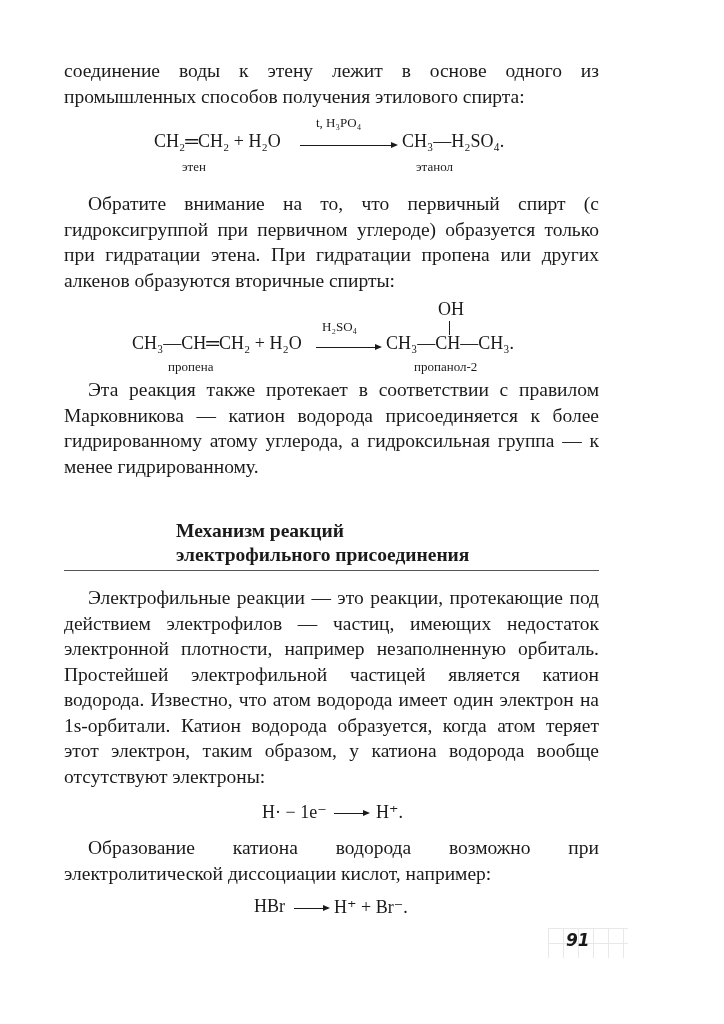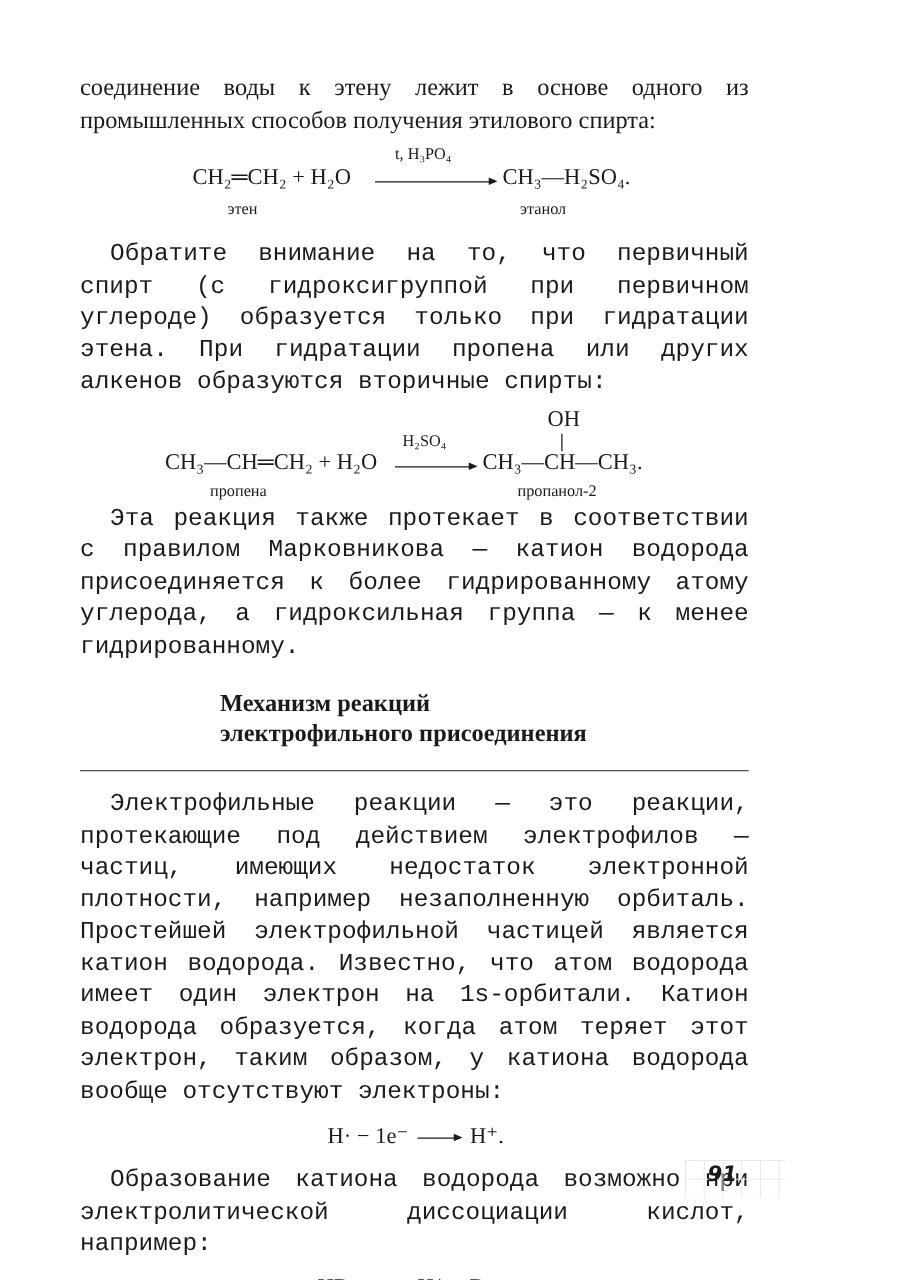--- a/index.html
+++ b/index.html
@@ -1,28 +1,28 @@
 <!DOCTYPE html>
 <html><head>
 <meta charset="utf-8">
 <style>
   html, body { margin: 0; padding: 0; background: #ffffff; }
   body { width: 724px; height: 1024px; position: relative; overflow: hidden;
          font-family: "Liberation Serif", "DejaVu Serif", serif; color: #1a1a1a; }
   .page { position: absolute; left: 64px; top: 58px; width: 535px; }
   p { margin: 0; font-size: 19.5px; line-height: 25.5px; text-align: justify; }
-  p.ind { text-indent: 24px; font-family: Liberation Mono, monospace; }
+  p.ind { text-indent: 24px; }
   .eq { position: relative; height: 60px; font-size: 18px; }
   .eq span { position: absolute; white-space: nowrap; }
   .lbl { font-size: 13px; }
   .arrow { position: absolute; height: 1px; background: #1a1a1a; }
   .arrow::after { content: ""; position: absolute; right: -2px; top: -3px;
         border-left: 7px solid #1a1a1a; border-top: 3.5px solid transparent; border-bottom: 3.5px solid transparent; }
   h2 { font-size: 19.5px; line-height: 24px; margin: 0; font-weight: bold; padding-left: 112px;
-       border-bottom: 1.5px solid #555; padding-bottom: 16px; }
+       border-bottom: 1.5px solid #555; padding-bottom: 3px; }
   .pgnum { position: absolute; left: 548px; top: 928px; width: 80px; height: 30px;
            background-image: linear-gradient(#e8e8e8 1px, transparent 1px), linear-gradient(90deg, #e8e8e8 1px, transparent 1px);
            background-size: 15px 15px; }
   .pgnum span { position: absolute; left: 18px; top: 2px; font-style: italic; font-weight: bold; font-size: 17px;
                 font-family: "DejaVu Sans", sans-serif; }
 </style>
 </head>
 <body>
 
 <div class="page">
@@ -45,21 +45,21 @@
     <span style="left:68px;top:40px;">CH₃—CH═CH₂ + H₂O</span>
     <span class="lbl" style="left:258px;top:26px;">H₂SO₄</span>
     <div class="arrow" style="left:252px;top:54px;width:64px;"></div>
     <span style="left:322px;top:40px;">CH₃—CH—CH₃.</span>
     <span class="lbl" style="left:104px;top:66px;">пропена</span>
     <span class="lbl" style="left:350px;top:66px;">пропанол-2</span>
   </div>
 
   <p class="ind" style="">Эта реакция также протекает в соответствии с правилом Марковникова — катион водорода присоединяется к более гидрированному атому углерода, а гидроксильная группа — к менее гидрированному.</p>
 
-  <div style="margin-top:22px;">
+  <div style="margin-top:40px;">
     <h2 style="border:none;padding-bottom:0;">Механизм реакций</h2>
     <h2>электрофильного присоединения</h2>
   </div>
 
   <p class="ind" style="margin-top:14px;">Электрофильные реакции — это реакции, протекающие под действием электрофилов — частиц, имеющих недостаток электронной плотности, например незаполненную орбиталь. Простейшей электрофильной частицей является катион водорода. Известно, что атом водорода имеет один электрон на 1s-орбитали. Катион водорода образуется, когда атом теряет этот электрон, таким образом, у катиона водорода вообще отсутствуют электроны:</p>
 
   <div class="eq" style="height:46px;">
     <span style="left:198px;top:12px;">H· − 1e⁻</span>
     <div class="arrow" style="left:270px;top:24px;width:34px;"></div>
     <span style="left:312px;top:12px;">H⁺.</span>

